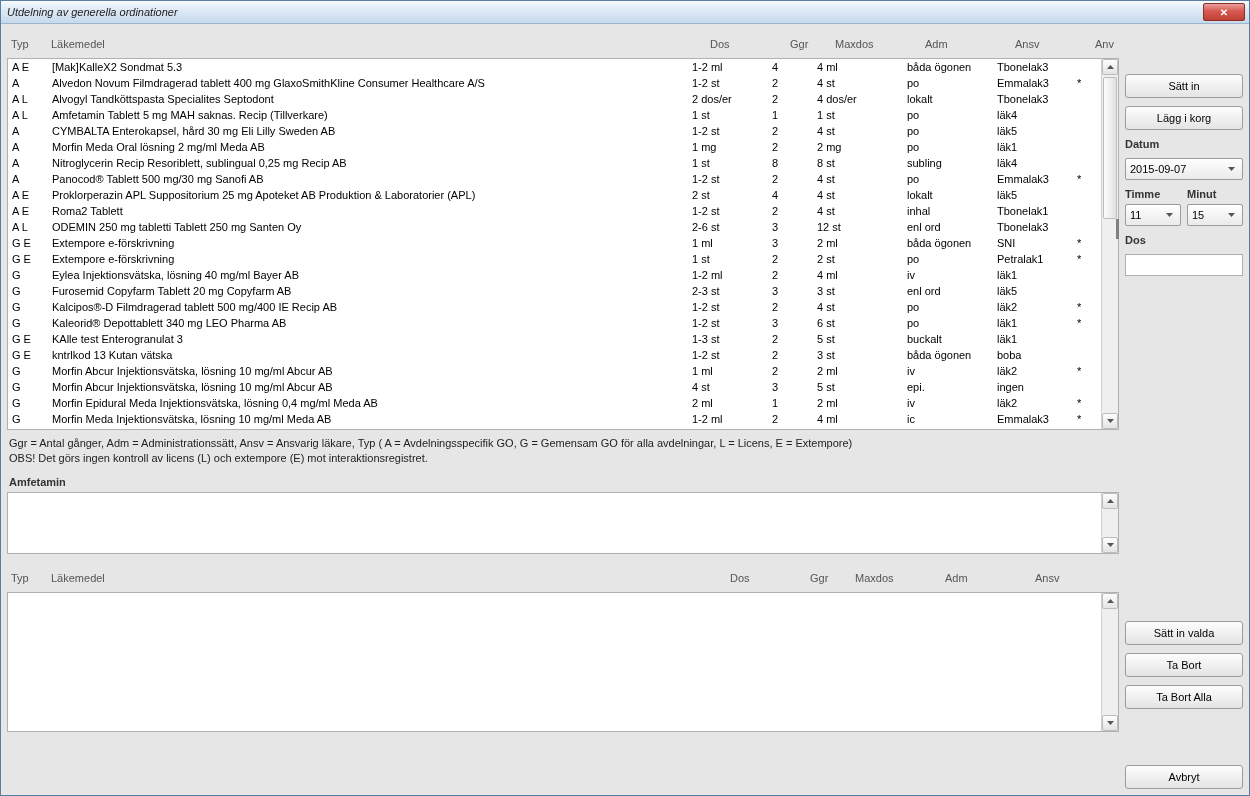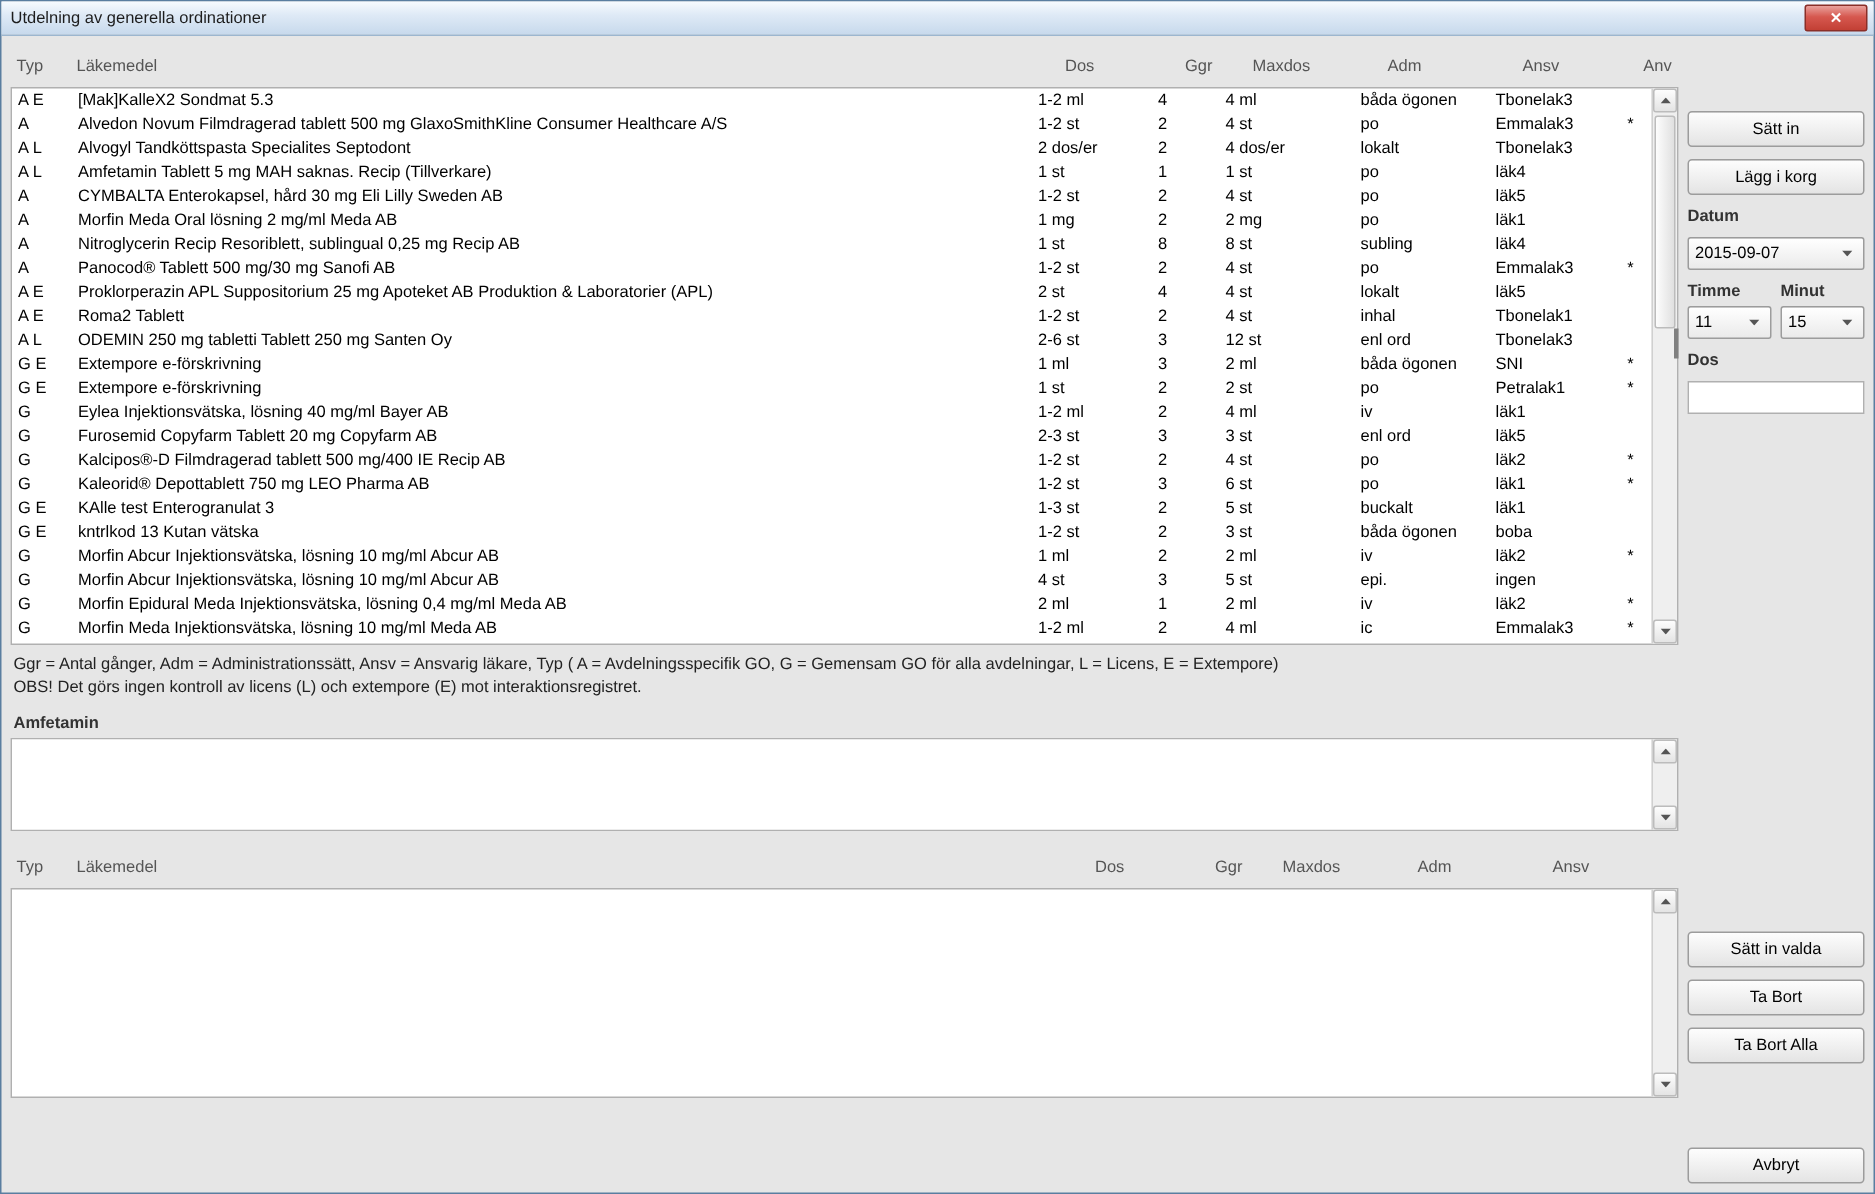--- a/index.html
+++ b/index.html
@@ -23,21 +23,21 @@
   }
   .titlebar {
     height: 22px;
     background: linear-gradient(to bottom, #f7fbff, #dfeaf6 40%, #c7d9ec);
     border-bottom: 1px solid #9cb6cf;
     display: flex;
     align-items: center;
     padding: 0 4px 0 6px;
     color: #1d1d1d;
   }
-  .titlebar .title { flex: 1; font-size: 11px; }
+  .titlebar .title { flex: 1; font-size: 11px; font-style: italic; }
   .close-btn {
     width: 40px; height: 16px;
     background: linear-gradient(to bottom, #e9a19c, #d6584f 45%, #c24035);
     border: 1px solid #8a2f28;
     border-radius: 2px;
     display: flex; align-items: center; justify-content: center;
     color: #fff; font-weight: bold; font-size: 10px;
     cursor: pointer;
   }
   .body {
@@ -108,21 +108,21 @@
     background: #e6e6e6;
     padding: 6px 4px 6px 4px;
   }
   .c-typ   { width: 40px;  flex: 0 0 40px; }
   .c-lake  { flex: 1 1 auto; min-width: 0; white-space: nowrap; overflow: hidden; text-overflow: ellipsis; }
   .c-dos   { width: 80px;  flex: 0 0 80px; }
   .c-ggr   { width: 45px;  flex: 0 0 45px; }
   .c-max   { width: 90px;  flex: 0 0 90px; }
   .c-adm   { width: 90px;  flex: 0 0 90px; }
   .c-ansv  { width: 80px;  flex: 0 0 80px; }
-  .c-anv   { width: 20px;  flex: 0 0 20px; text-align: center; }
+  .c-anv   { width: 20px;  flex: 0 0 20px; }
   .tbl-body-wrap {
     flex: 1;
     display: flex;
   }
   .tbl-body {
     flex: 1;
     overflow: hidden;
   }
   .vscroll {
     width: 16px;
@@ -195,21 +195,21 @@
                 <div class="c-lake">[Mak]KalleX2 Sondmat 5.3</div>
                 <div class="c-dos">1-2 ml</div>
                 <div class="c-ggr">4</div>
                 <div class="c-max">4 ml</div>
                 <div class="c-adm">båda ögonen</div>
                 <div class="c-ansv">Tbonelak3</div>
                 <div class="c-anv"></div>
               </div>
               <div class="tbl-row">
                 <div class="c-typ">A</div>
-                <div class="c-lake">Alvedon Novum Filmdragerad tablett 500 mg GlaxoSmithKline Consumer Healthcare A/S</div>
+                <div class="c-lake">Alvedon Novum Filmdragerad tablett 400 mg GlaxoSmithKline Consumer Healthcare A/S</div>
                 <div class="c-dos">1-2 st</div>
                 <div class="c-ggr">2</div>
                 <div class="c-max">4 st</div>
                 <div class="c-adm">po</div>
                 <div class="c-ansv">Emmalak3</div>
                 <div class="c-anv">*</div>
               </div>
               <div class="tbl-row">
                 <div class="c-typ">A  L</div>
                 <div class="c-lake">Alvogyl Tandköttspasta Specialites Septodont</div>
@@ -345,21 +345,21 @@
                 <div class="c-lake">Kalcipos®-D Filmdragerad tablett 500 mg/400 IE Recip AB</div>
                 <div class="c-dos">1-2 st</div>
                 <div class="c-ggr">2</div>
                 <div class="c-max">4 st</div>
                 <div class="c-adm">po</div>
                 <div class="c-ansv">läk2</div>
                 <div class="c-anv">*</div>
               </div>
               <div class="tbl-row">
                 <div class="c-typ">G</div>
-                <div class="c-lake">Kaleorid® Depottablett 750 mg LEO Pharma AB</div>
+                <div class="c-lake">Kaleorid® Depottablett 340 mg LEO Pharma AB</div>
                 <div class="c-dos">1-2 st</div>
                 <div class="c-ggr">3</div>
                 <div class="c-max">6 st</div>
                 <div class="c-adm">po</div>
                 <div class="c-ansv">läk1</div>
                 <div class="c-anv">*</div>
               </div>
               <div class="tbl-row">
                 <div class="c-typ">G  E</div>
                 <div class="c-lake">KAlle test Enterogranulat 3</div>

